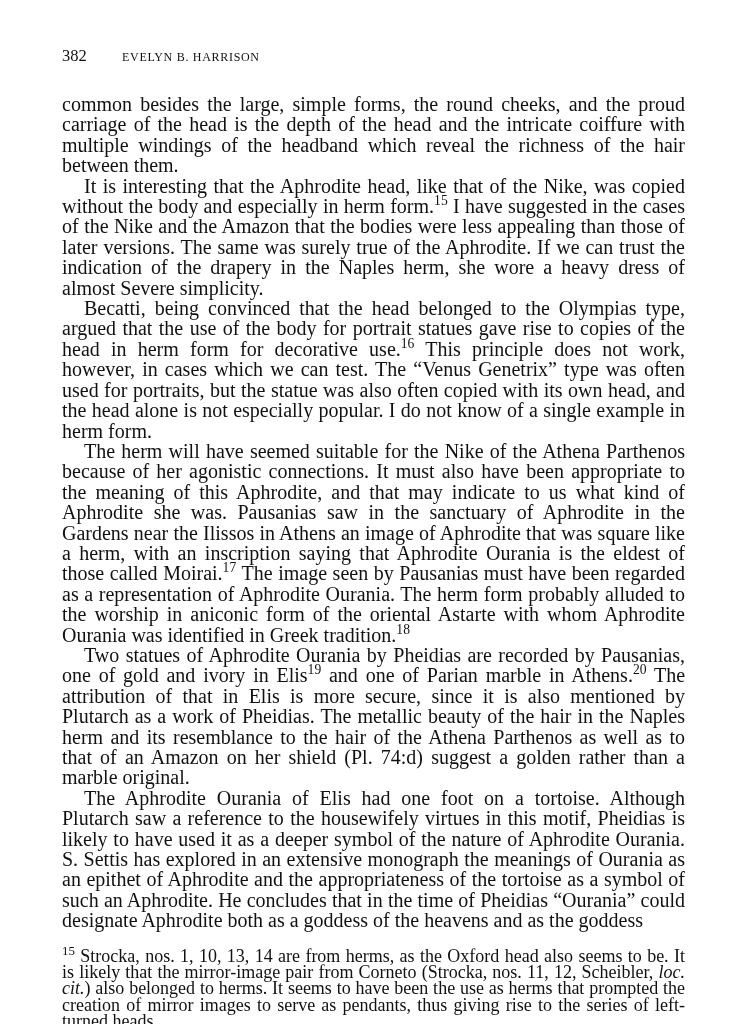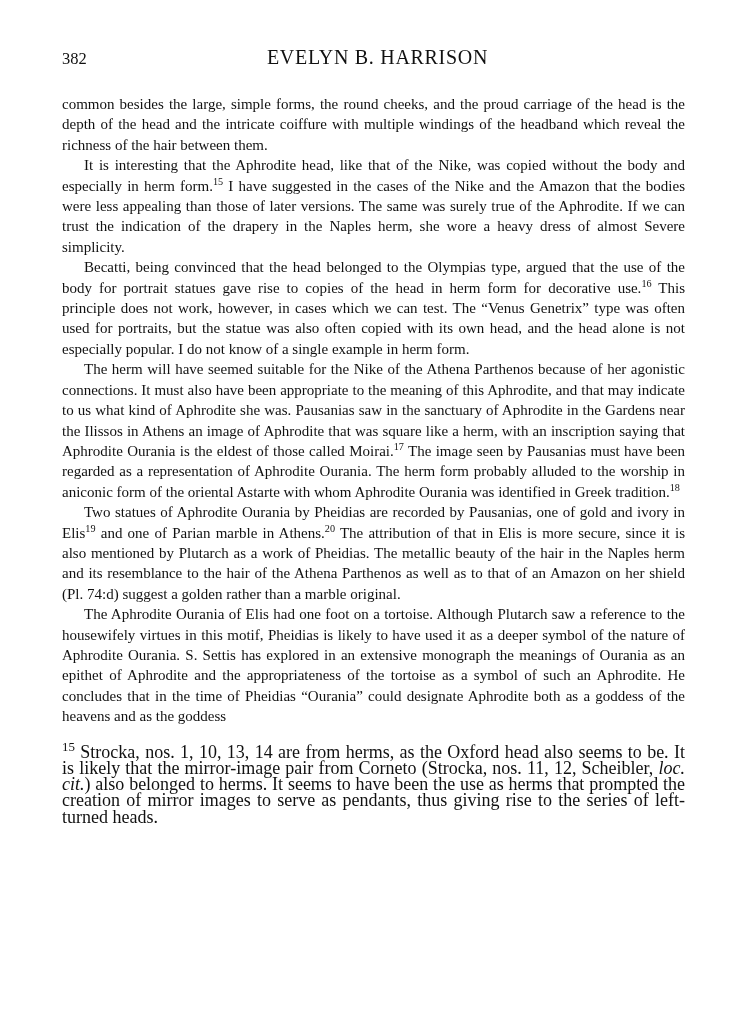--- a/index.html
+++ b/index.html
@@ -25,27 +25,26 @@
     align-items: baseline;
     height: 30px;
     margin-bottom: 18px;
   }
   .folio {
     font-size: 16.5px;
     width: 60px;
   }
   .running-title {
     flex: 1;
-    text-align: center;
-    font-size: 20px;
+    font-size: 12px;
     letter-spacing: 0.7px;
     padding-right: 52px;
   }
   .body-text {
-    font-size: 15px;
+    font-size: 20px;
     line-height: 20.4px;
     text-align: justify;
     text-justify: inter-word;
   }
   .body-text p {
     margin: 0;
     text-indent: 22px;
   }
   .body-text p.noindent {
     text-indent: 0;

